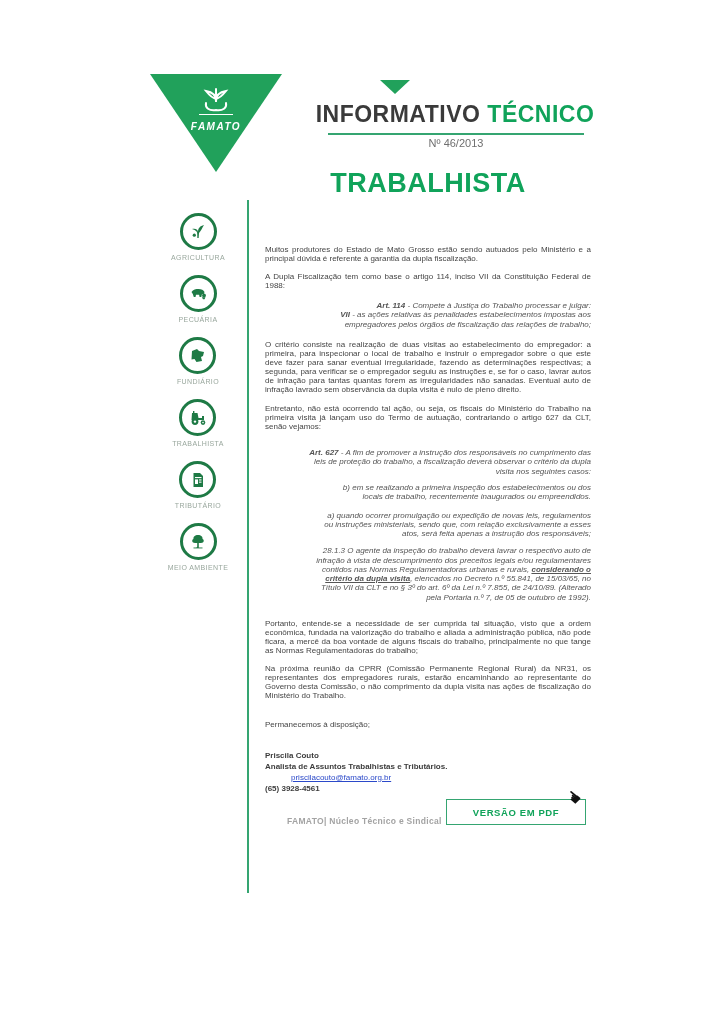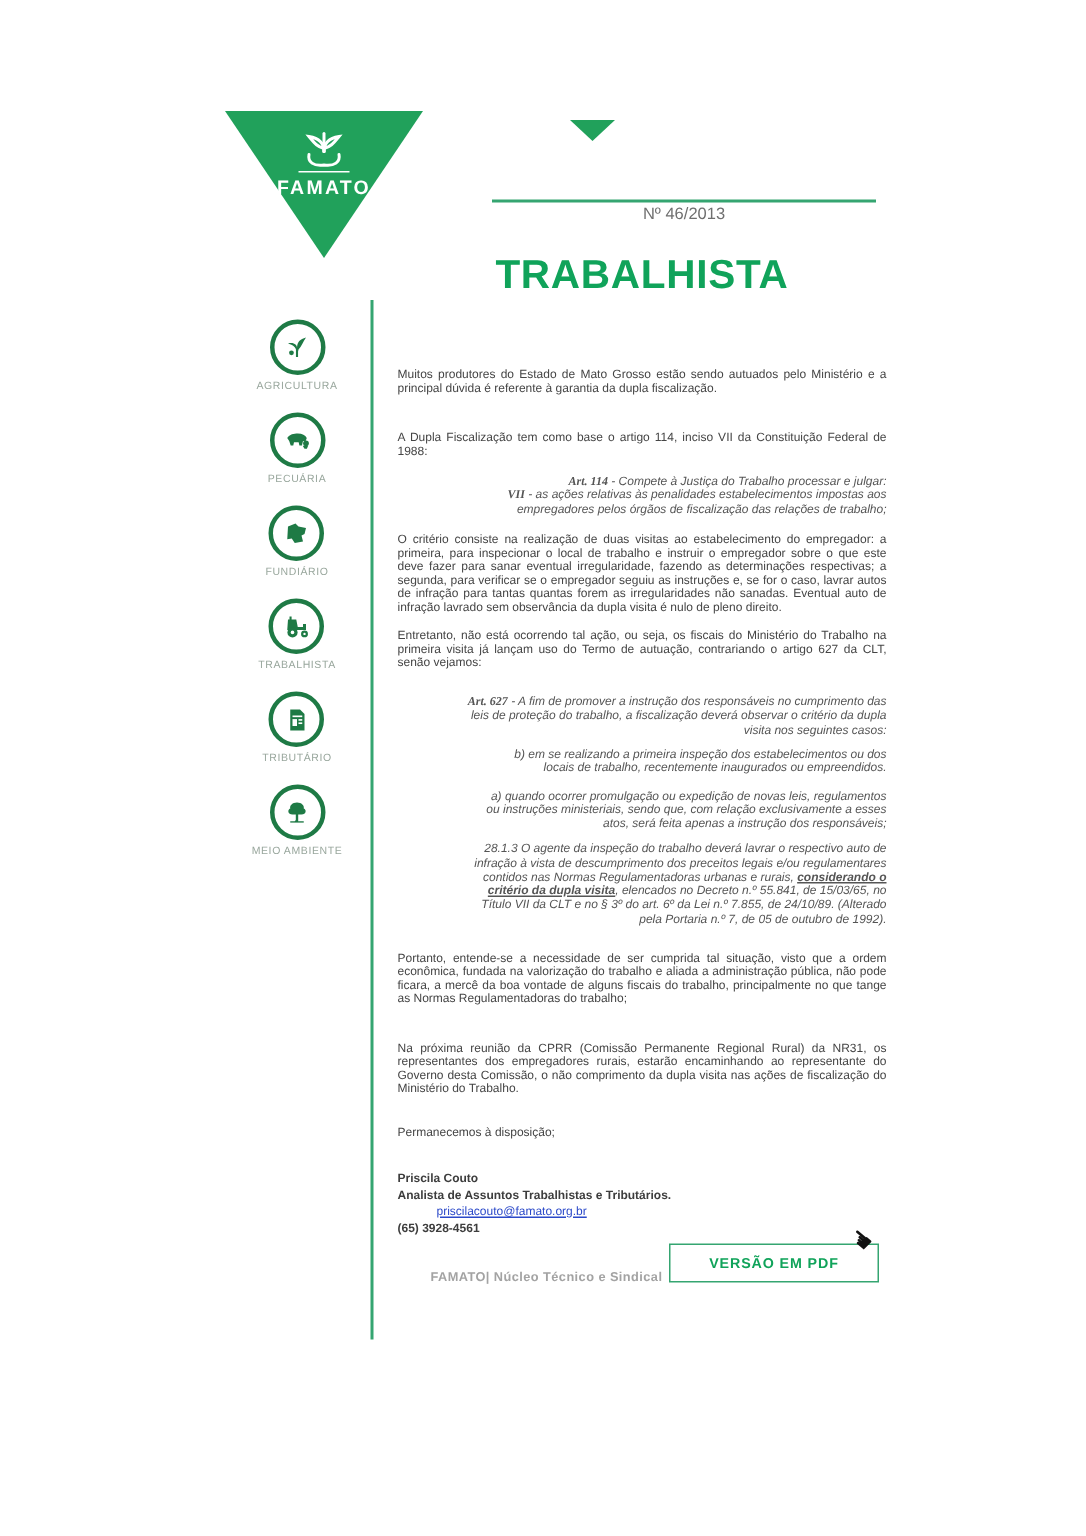--- a/index.html
+++ b/index.html
@@ -15,21 +15,21 @@
     position:absolute; left:150px; top:74px; width:0; height:0;
     border-left:66px solid transparent; border-right:66px solid transparent;
     border-top:98px solid #21a15b;
   }
   .logo-block {
     position:absolute; left:163px; top:86px; width:106px;
     text-align:center; color:#fff;
   }
   .logo-block svg { display:block; margin:0 auto; }
   .logo-rule { display:block; width:34px; height:1px; background:#fff; margin:2px auto 1px; }
-  .logo-word { font-size:13px; font-weight:bold; letter-spacing:1.5px; color:#fff; }
+  .logo-word { font-size:10px; font-weight:bold; letter-spacing:1.5px; color:#fff;font-style:italic; }
 
   .mini-triangle {
     position:absolute; left:380px; top:80px; width:0; height:0;
     border-left:15px solid transparent; border-right:15px solid transparent;
     border-top:14px solid #21a15b;
   }
   .masthead-title {
     position:absolute; left:300px; top:101px; width:310px; text-align:center;
     font-size:23px; font-weight:bold; letter-spacing:0.5px; color:#3a3a3a;
     white-space:nowrap;
@@ -64,40 +64,40 @@
     display:flex; align-items:center; justify-content:center; background:#fff;
   }
   .sb-label {
     margin-top:4px; font-size:7px; letter-spacing:0.4px; color:#99a79d; text-align:center;
     white-space:nowrap;
   }
 
   
   .content { position:absolute; left:265px; top:245px; width:326px; }
   .content p { font-size:8px; line-height:1.13; color:#454545; text-align:justify; }
-  .content .mt1 { margin-top:24px; }
+  .content .mt1 { margin-top:9px; }
   .quote { font-size:8px; line-height:1.16; font-style:italic; color:#555; text-align:right; }
   .q1   { margin-top:11px; padding-left:62px; }
   .q2a  { margin-top:17px; padding-left:36px; }
   .qa   { margin-top:9px;  padding-left:58px; }
   .qb   { margin-top:7px;  padding-left:58px; }
   .q283 { margin-top:8px;  padding-left:40px; }
-  .quote b { font-style:italic;font-family:Liberation Serif, serif; }
+  .quote b { font-style:italic; }
   .bu { font-weight:bold; text-decoration:underline; }
   .p-portanto { margin-top:17px; }
   .closing { margin-top:20px; }
 
   .signature { margin-top:22px; font-size:8px; line-height:1.35; color:#3d3d3d; }
   .signature .b { font-weight:bold; }
   .sig-mail { color:#2b49c9; text-decoration:underline; font-weight:normal; display:inline-block;padding-left:26px; }
   .org-line { margin-top:22px; font-size:8.5px; font-weight:bold; letter-spacing:0.3px; color:#a3a3a3;padding-left:22px; }
 
   
   .pdf-btn {
-    position:absolute; left:446px; top:829px; width:140px; height:26px;
+    position:absolute; left:446px; top:799px; width:140px; height:26px;
     border:1px solid #35a571; background:#fff;
     display:flex; align-items:center; justify-content:center; cursor:pointer;
   }
   .pdf-btn-label { font-size:9.5px; font-weight:bold; letter-spacing:0.6px; color:#10a35a; }
   .pdf-hand {
     position:absolute; right:4px; top:-13px; font-size:17px; color:#111;
     transform:rotate(40deg); font-family:"DejaVu Sans", sans-serif;
   }
 </style>
 </head>
@@ -113,20 +113,24 @@
         <path d="M21 15 C21 9 25 6 31 5 C27 10 25 12 21 13"></path>
         <path d="M21 15 L21 3"></path>
         <path d="M11 17 C10 22 14 25 21 24 C28 25 32 22 31 17"></path>
       </svg>
     </span>
     <span class="logo-rule"></span>
     <span class="logo-word">FAMATO</span>
   </div>
 
   <div class="mini-triangle"></div>
+  <div class="masthead-title">
+    <span>INFORMATIVO</span>
+    <span class="green">TÉCNICO</span>
+  </div>
   <div class="title-underline"></div>
   <div class="issue-number">Nº 46/2013</div>
 
   <div class="section-title">TRABALHISTA</div>
 
   <div class="v-rule"></div>
   <div class="sidebar">
 
     <div class="sb-item">
       <span class="sb-circle">

